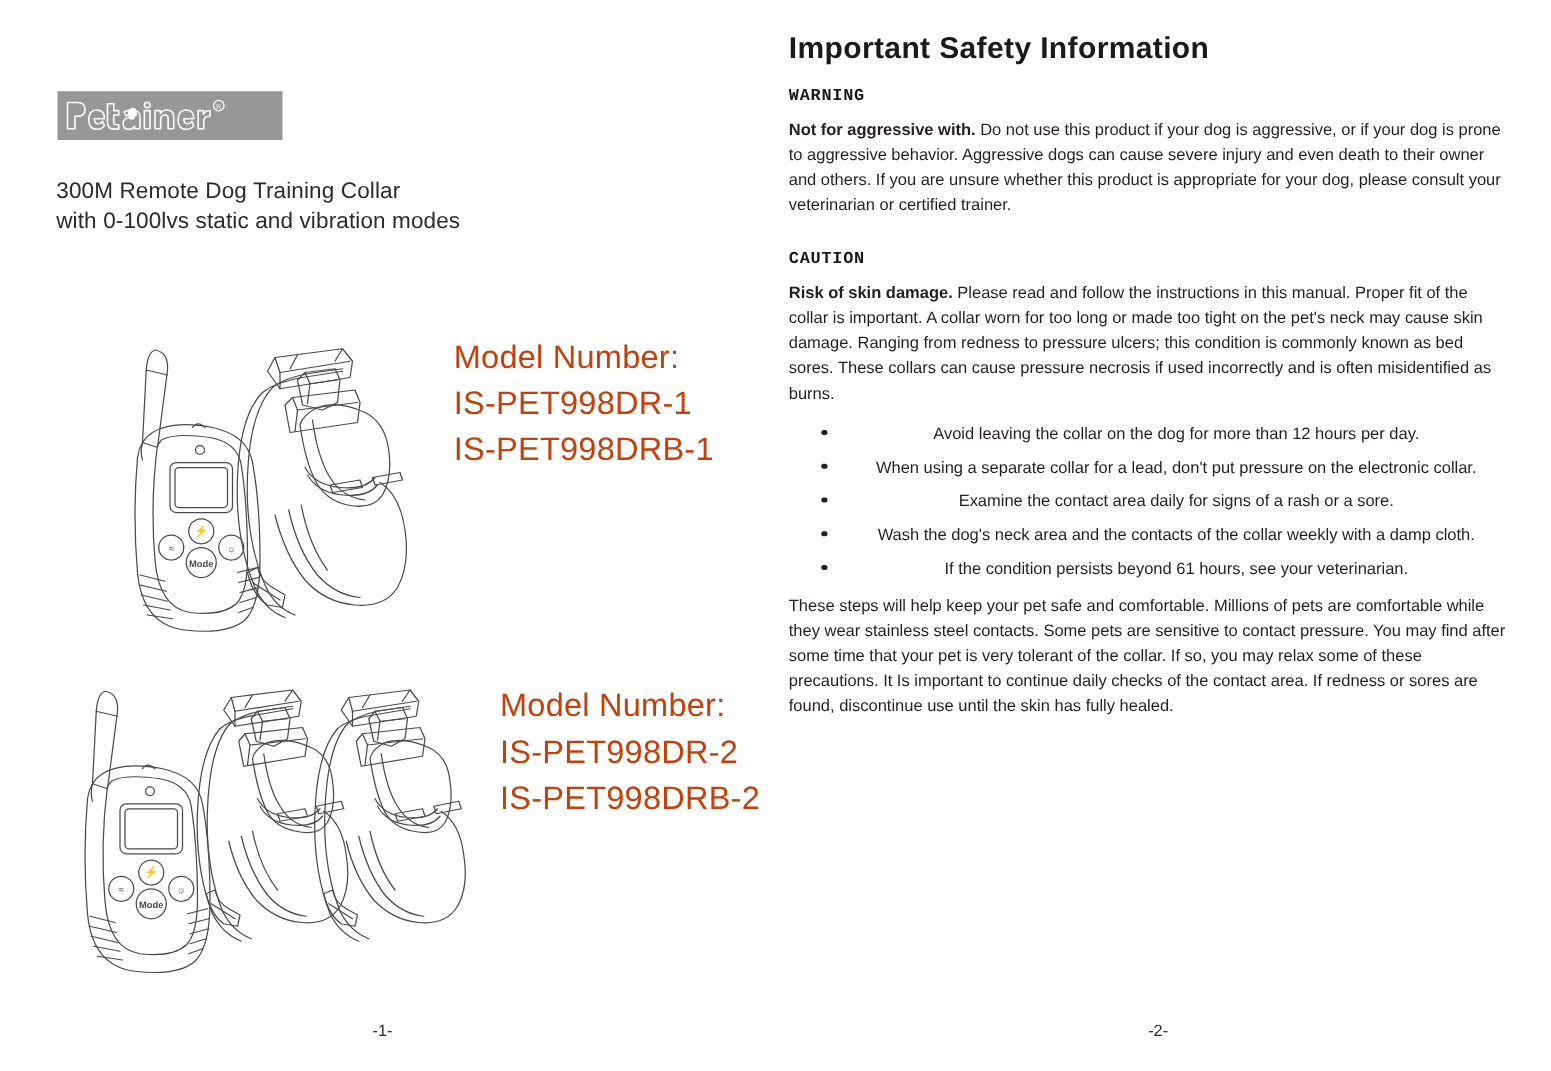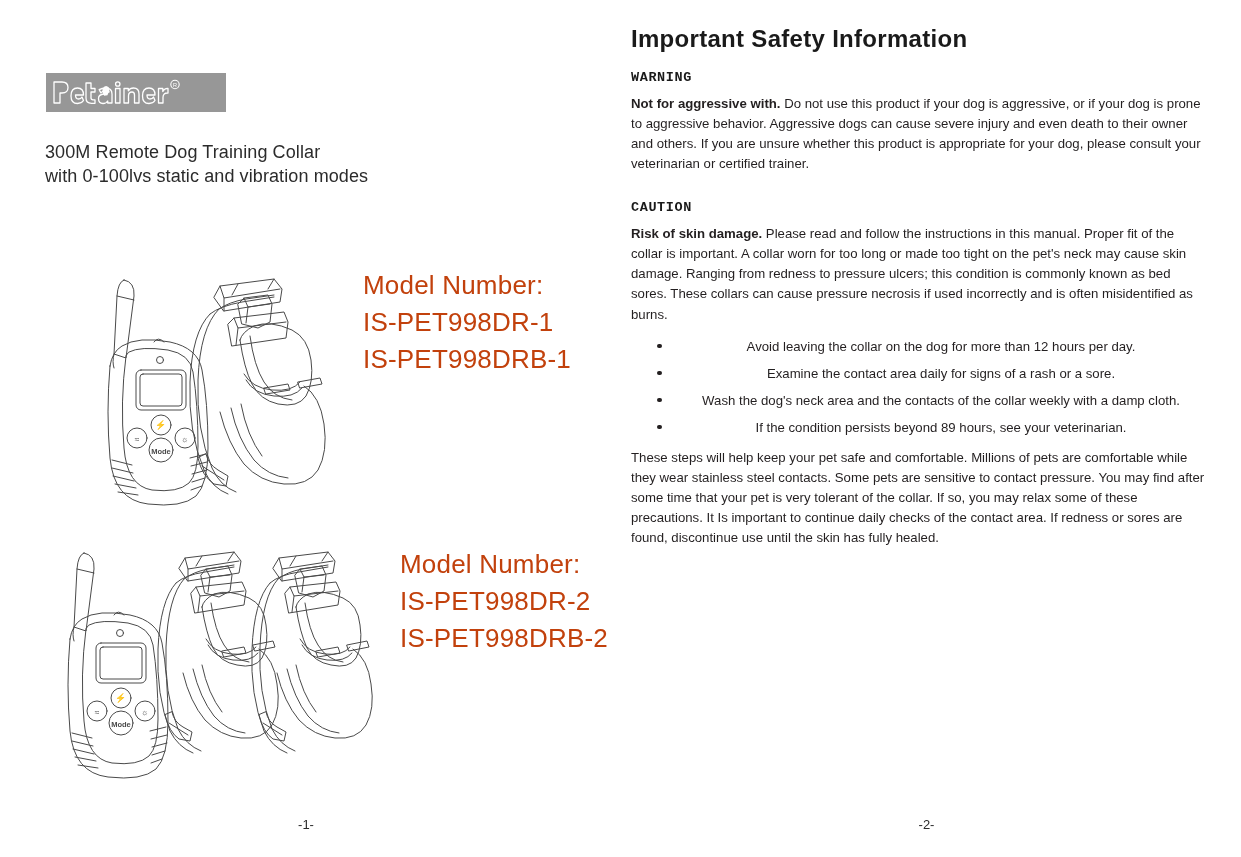--- a/index.html
+++ b/index.html
@@ -411,23 +411,24 @@
       <h2 class="sub-head">WARNING</h2>
       <p class="body-text"><b>Not for aggressive with.</b><span> Do not use this product if your dog is aggressive, or if your dog is prone to aggressive behavior. Aggressive dogs can cause severe injury and even death to their owner and others. If you are unsure whether this product is appropriate for your dog, please consult your veterinarian or certified trainer.</span></p>
 
       <div class="gap-block"></div>
 
       <h2 class="sub-head caution">CAUTION</h2>
       <p class="body-text"><b>Risk of skin damage.</b><span> Please read and follow the instructions in this manual. Proper fit of the collar is important. A collar worn for too long or made too tight on the pet's neck may cause skin damage. Ranging from redness to pressure ulcers; this condition is commonly known as bed sores. These collars can cause pressure necrosis if used incorrectly and is often misidentified as burns.</span></p>
 
       <ul class="caution-list">
         <li>Avoid leaving the collar on the dog for more than 12 hours per day.</li>
+        <li>When using a separate collar for a lead, don't put pressure on the electronic collar.</li>
         <li>Examine the contact area daily for signs of a rash or a sore.</li>
         <li>Wash the dog's neck area and the contacts of the collar weekly with a damp cloth.</li>
-        <li>If the condition persists beyond 89 hours, see your veterinarian.</li>
+        <li>If the condition persists beyond 61 hours, see your veterinarian.</li>
       </ul>
 
       <p class="closing-text">These steps will help keep your pet safe and comfortable. Millions of pets are comfortable while they wear stainless steel contacts. Some pets are sensitive to contact pressure. You may find after some time that your pet is very tolerant of the collar. If so, you may relax some of these precautions. It Is important to continue daily checks of the contact area. If redness or sores are found, discontinue use until the skin has fully healed.</p>
     </div>
 
     <div class="page-number right-pn">-2-</div>
   </div>
 
 </div>
 

